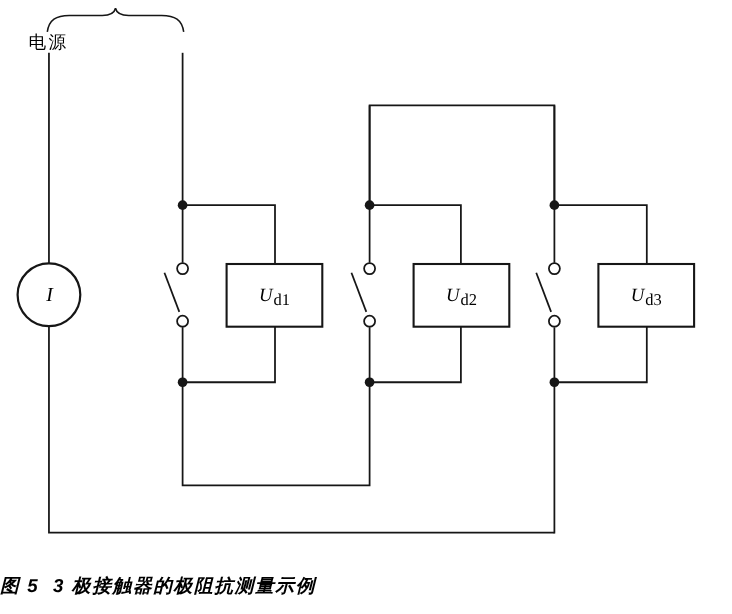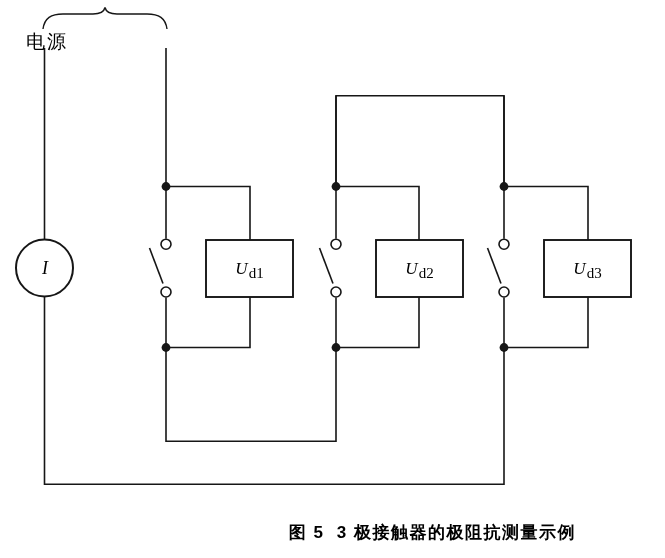--- a/index.html
+++ b/index.html
@@ -11,35 +11,35 @@
   }
   svg.circuit { position:absolute; left:0; top:0; }
   .wire  { fill:none; stroke:var(--line); stroke-width:1.6; stroke-linejoin:miter; }
   .brace { fill:none; stroke:var(--line); stroke-width:1.4; }
   .meter-ring { fill:#fff; stroke:var(--line); stroke-width:2; }
   .contact { fill:#fff; stroke:var(--line); stroke-width:1.6; }
   .blade { stroke:var(--line); stroke-width:1.6; }
   .dot { fill:var(--line); stroke:none; }
   .vbox { fill:#fff; stroke:var(--line); stroke-width:1.9; }
   .lbl { position:absolute; color:var(--text); }
-  .power-lbl { left:26px; top:29px; font-size:19px; letter-spacing:2px;
+  .power-lbl { left:26px; top:29px; font-size:16px; letter-spacing:2px;
                font-family:"Liberation Serif", serif; }
   .meter-lbl { left:16px; top:239px; width:58px; height:58px;
                display:flex; align-items:center; justify-content:center;
                font-family:"Liberation Serif", serif; font-size:18px; }
   .meter-lbl i { font-style:italic; }
   .v-lbl { position:absolute; top:240px; width:87px; height:57px;
            display:flex; align-items:center; justify-content:center;
            font-family:"Liberation Serif", serif; font-size:17px; color:var(--text); }
   .v-lbl i { font-style:italic; }
   .v-lbl sub { font-size:15px; font-style:normal; line-height:1; margin-top:9px; margin-left:1px; }
   .v1 { left:206px; } .v2 { left:376px; } .v3 { left:544px; }
   .caption { position:absolute; left:0; top:521px; width:576px;
-             text-align:right; font-weight:bold; font-size:17px;
-             letter-spacing:1.5px; white-space:pre; color:var(--text); }
+             text-align:left; font-weight:bold; font-size:17px;
+             letter-spacing:1.5px; white-space:pre; color:var(--text);font-style:italic; }
 </style>
 </head>
 <body>
 
 <div class="stage">
 
   <svg class="circuit" width="665" height="558" viewBox="0 0 665 558">
 
     <path class="brace" d="M 43 29 C 44.5 18, 51 14, 63 14 L 93 14 C 100 14, 104 12, 105 7.5
              C 106 12, 110 14, 117 14 L 147 14 C 159 14, 165.5 18, 167 29"></path>

